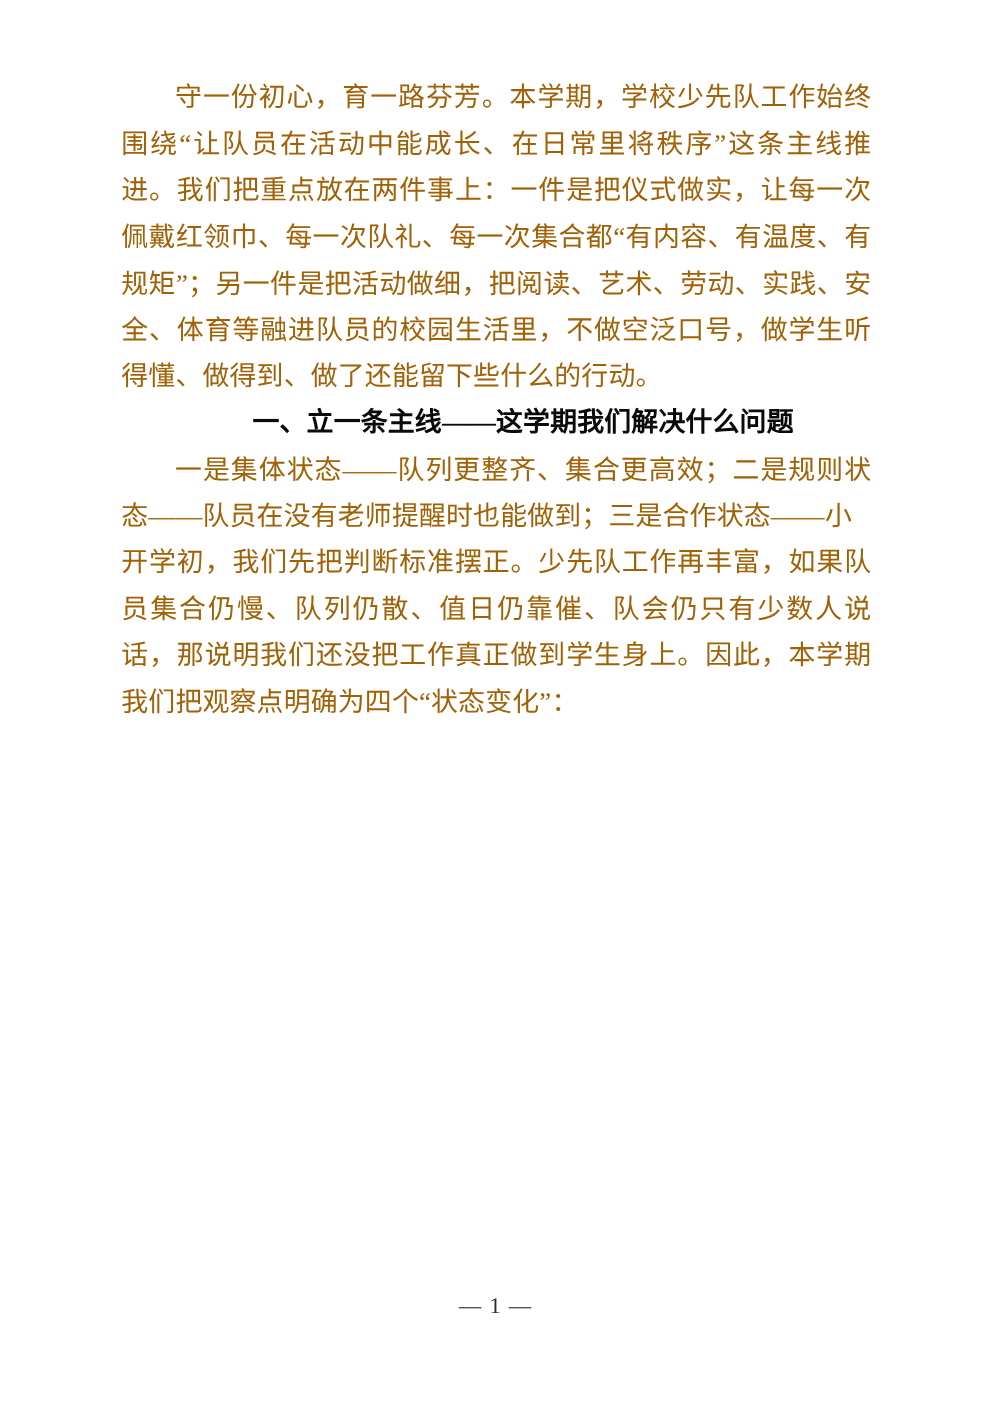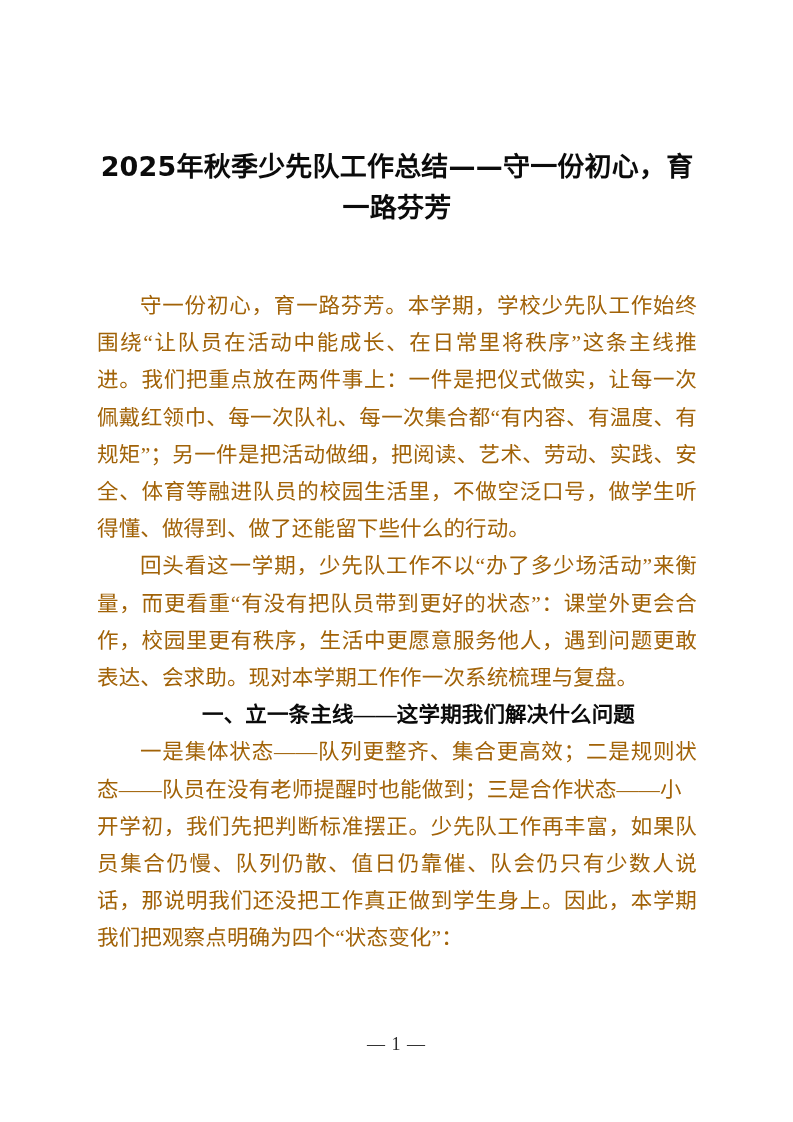--- a/index.html
+++ b/index.html
@@ -96,27 +96,25 @@
     letter-spacing: 1px;
   }
 </style>
 </head>
 <body>
 
 <div class="page">
 
   <div class="content">
 
-    <h1 class="doc-title">2025年秋季少先队工作总结——守一份初心，育一路芬芳</h1>
 
     <div class="body-block">
 
       <p class="para indent">守一份初心，育一路芬芳。本学期，学校少先队工作始终围绕“让队员在活动中能成长、在日常里将秩序”这条主线推进。我们把重点放在两件事上：一件是把仪式做实，让每一次佩戴红领巾、每一次队礼、每一次集合都“有内容、有温度、有规矩”；另一件是把活动做细，把阅读、艺术、劳动、实践、安全、体育等融进队员的校园生活里，不做空泛口号，做学生听得懂、做得到、做了还能留下些什么的行动。</p>
 
-      <p class="para indent">回头看这一学期，少先队工作不以“办了多少场活动”来衡量，而更看重“有没有把队员带到更好的状态”：课堂外更会合作，校园里更有秩序，生活中更愿意服务他人，遇到问题更敢表达、会求助。现对本学期工作作一次系统梳理与复盘。</p>
 
       <p class="heading">一、立一条主线——这学期我们解决什么问题</p>
 
 
       <p class="para indent">一是集体状态——队列更整齐、集合更高效；二是规则状态——队员在没有老师提醒时也能做到；三是合作状态——小</p>
 
       <p class="para">开学初，我们先把判断标准摆正。少先队工作再丰富，如果队员集合仍慢、队列仍散、值日仍靠催、队会仍只有少数人说话，那说明我们还没把工作真正做到学生身上。因此，本学期我们把观察点明确为四个“状态变化”：</p>
 
     </div>
 

